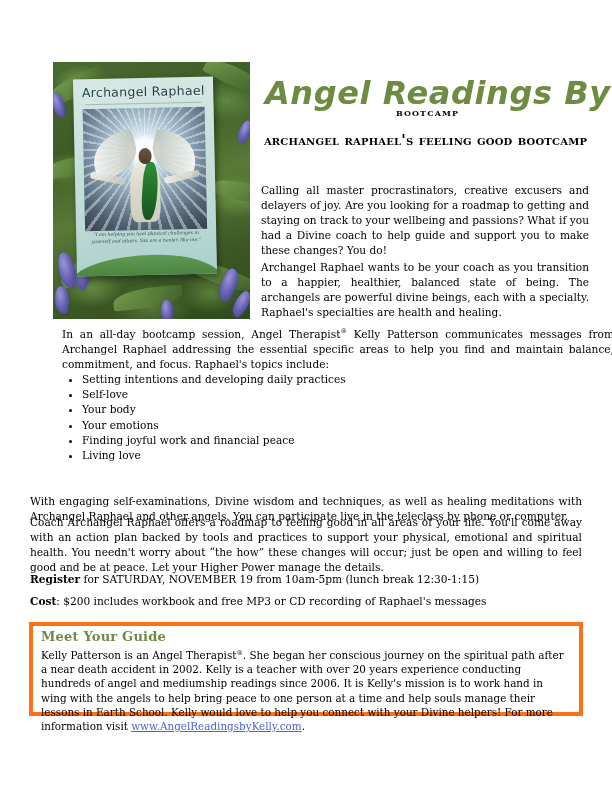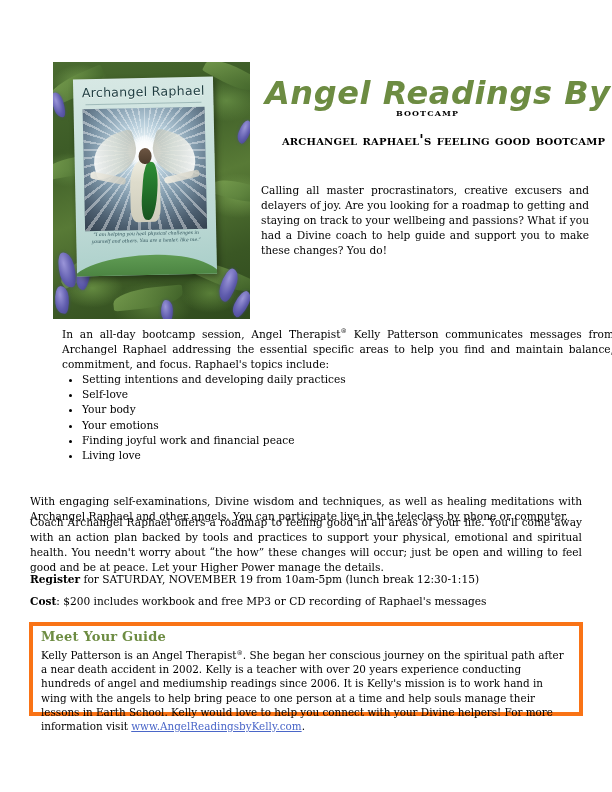--- a/index.html
+++ b/index.html
@@ -193,21 +193,21 @@
     top: 108px;
     width: 325px;
     text-align: center;
     font-family: "DejaVu Serif", "Liberation Serif", serif;
     font-weight: bold;
     font-size: 8px;
     letter-spacing: 1.1px;
   }
   .event-title {
     position: absolute;
-    left: 276px;
+    left: 258px;
     top: 130px;
     width: 335px;
     text-align: center;
     font-family: "DejaVu Serif", "Liberation Serif", serif;
     font-weight: bold;
     font-size: 14.5px;
     line-height: 20px;
     letter-spacing: .2px;
     font-variant: small-caps;
     text-transform: lowercase;
@@ -343,20 +343,21 @@
       <div class="card-quote">“I am helping you heal physical challenges in yourself and others. You are a healer, like me.”</div>
       <div class="card-wave"></div>
     </div>
   </div>
 
   <div class="brand">Angel Readings By Kelly</div>
   <div class="presents">BOOTCAMP</div>
   <div class="event-title">ARCHANGEL RAPHAEL'S FEELING GOOD BOOTCAMP</div>
 
   <div class="rcol p1">Calling all master procrastinators, creative excusers and delayers of joy.  Are you looking for a roadmap to getting and staying on track to your wellbeing and passions?  What if you had a Divine coach to help guide and support you to make these changes?  You do!</div>
+  <div class="rcol p2">Archangel Raphael wants to be your coach as you transition to a happier, healthier, balanced state of being.  The archangels are powerful divine beings, each with a specialty.  Raphael's specialties are health and healing.</div>
 
   <div class="fw b1"><span>In an all-day bootcamp session, Angel Therapist</span><sup class="reg-mark">®</sup><span> Kelly Patterson communicates messages from Archangel Raphael addressing the essential specific areas to help you find and maintain balance, commitment, and focus.  Raphael's topics include:</span></div>
 
   <ul class="topics">
     <li>Setting intentions and developing daily practices</li>
     <li>Self-love</li>
     <li>Your body</li>
     <li>Your emotions</li>
     <li>Finding joyful work and financial peace</li>
     <li>Living love</li>

